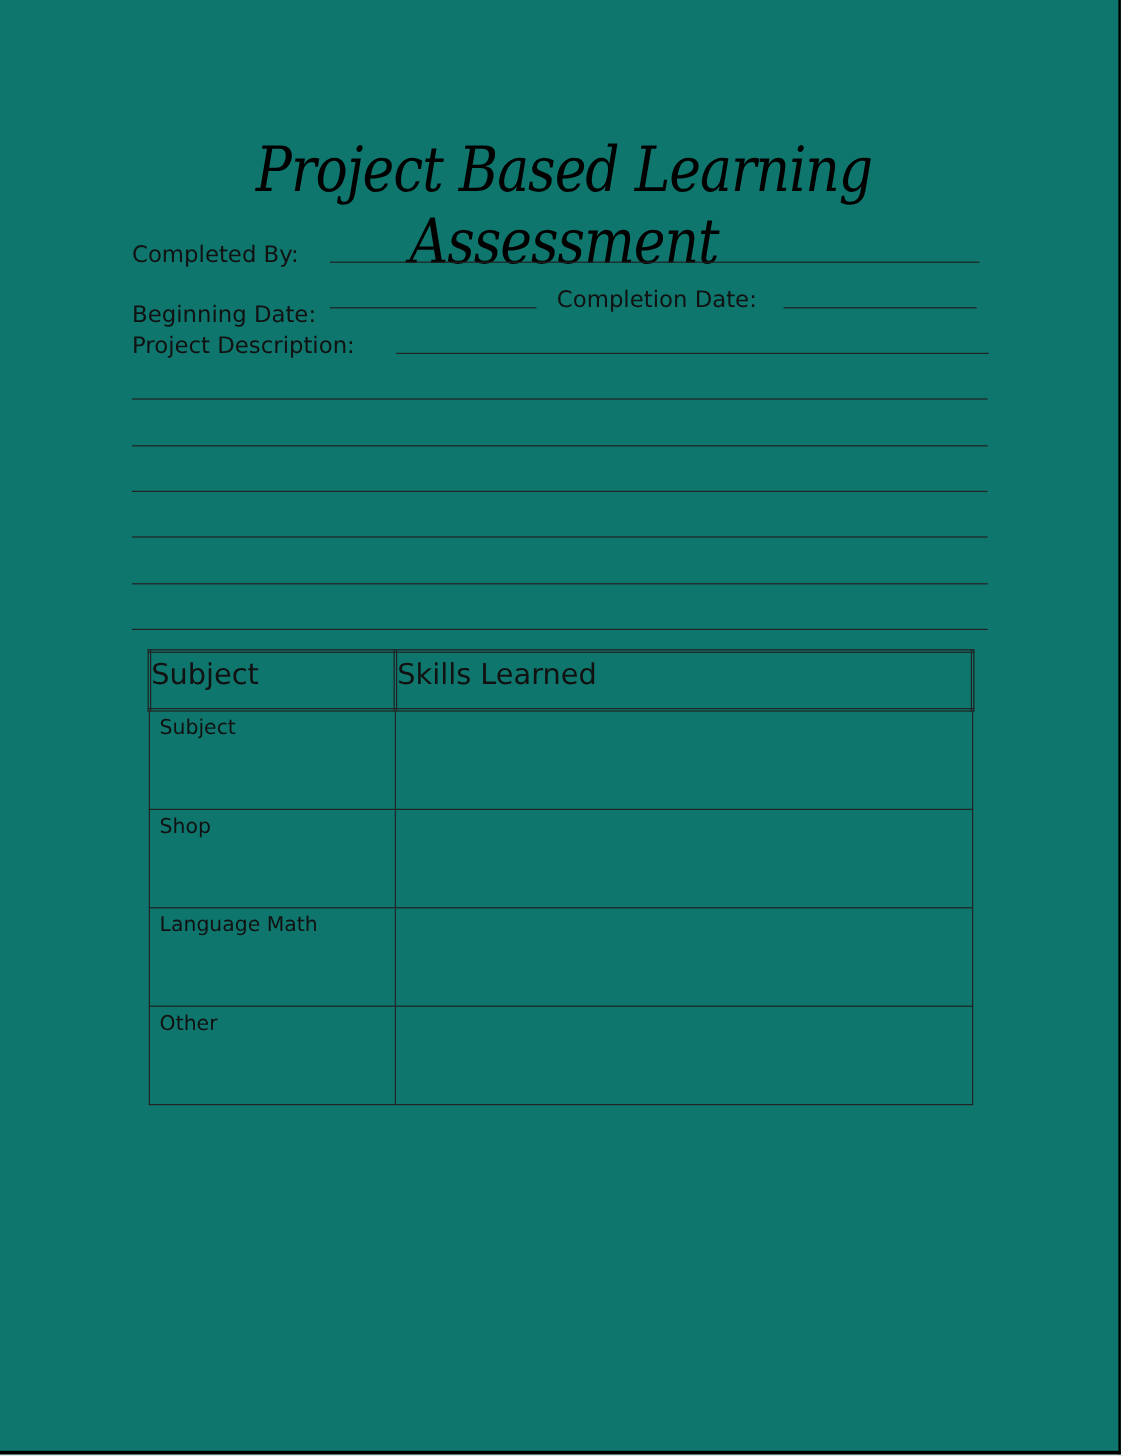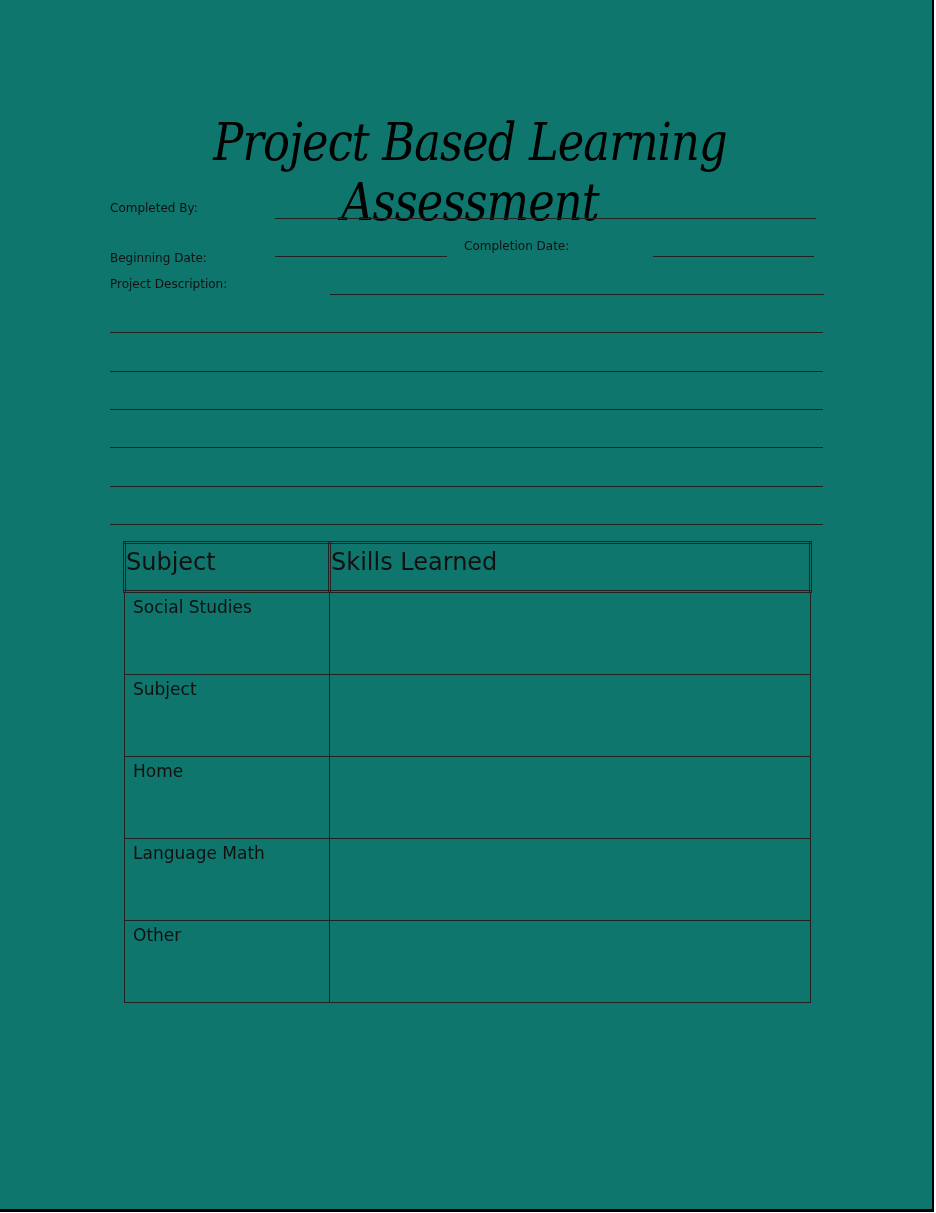--- a/index.html
+++ b/index.html
@@ -1,19 +1,19 @@
 <!DOCTYPE html>
 <html><head>
   <meta charset="utf-8">
   <style>
     html, body { margin:0; padding:0; background:#fff; }
     body { width:936px; height:1213px; position:relative; overflow:hidden; font-family:"DejaVu Sans", sans-serif; color:#111; }
     .page { position:absolute; left:0; top:0; width:932px; height:1209px; background:#0f766e; border-right:2px solid #000; border-bottom:3px solid #000; }
     .title { position:absolute; left:110px; top:112px; width:720px; text-align:center; font-family:"DejaVu Serif", serif; font-style:italic; font-size:52px; letter-spacing:-1px; transform:scaleX(0.86); transform-origin:center; color:#000; }
-    .label { position:absolute; font-size:12px; color:#111; }
+    .label { position:absolute; font-size:19px; color:#111; }
     .line { position:absolute; height:0; border-top:1px solid #222; }
     table.skills { position:absolute; left:123px; top:541px; width:689px; border-collapse:collapse; }
     table.skills th { border:3px double #222; font-weight:normal; font-size:24px; height:42px; text-align:left; padding:0; vertical-align:top; padding-top:4px; }
     table.skills td { border:1px solid #222; vertical-align:top; font-size:17px; padding:4px 8px; height:73px; }
     .subj { width:188px; }
     .hs { line-height:39px; margin-top:-9px; }
   </style>
 </head>
 <body>
 
@@ -39,29 +39,25 @@
 
   <table class="skills">
     <thead>
       <tr>
         <th class="subj">Subject</th>
         <th>Skills Learned</th>
       </tr>
     </thead>
     <tbody>
       <tr>
-        <td class="subj">Social Studies</td>
-        <td></td>
-      </tr>
-      <tr>
         <td class="subj">Subject</td>
         <td></td>
       </tr>
       <tr>
-        <td class="subj">Home</td>
+        <td class="subj">Shop</td>
         <td></td>
       </tr>
       <tr>
         <td class="subj">Language Math</td>
         <td></td>
       </tr>
       <tr>
         <td class="subj">Other</td>
         <td></td>
       </tr>

